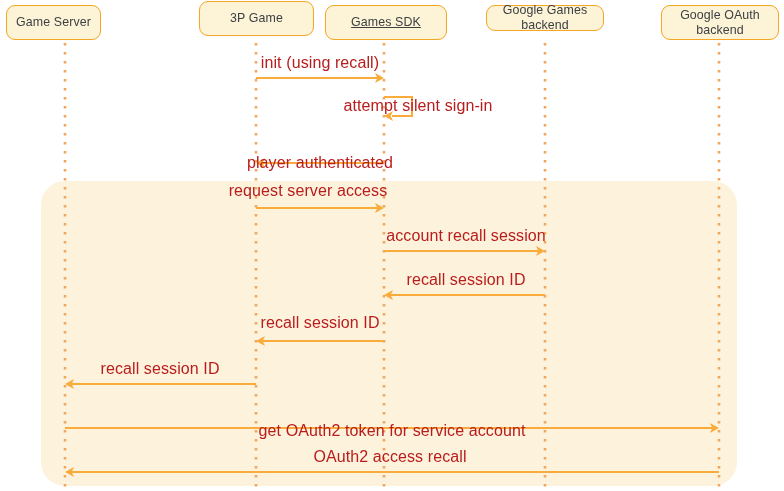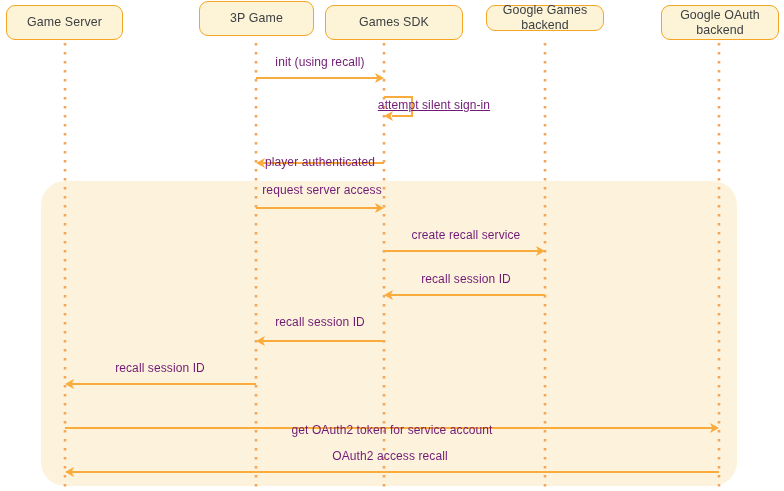--- a/index.html
+++ b/index.html
@@ -33,22 +33,22 @@
     align-items: center;
     justify-content: center;
     text-align: center;
     color: #3c4043;
     font-size: 12.4px;
     line-height: 15px;
     letter-spacing: 0.1px;
   }
   .msg-label {
     position: absolute;
-    color: #701a75;
-    font-size: 12px;
+    color: #b91c1c;
+    font-size: 16px;
     line-height: 15px;
     white-space: nowrap;
     letter-spacing: 0.1px;
     text-align: center;
     transform: translateX(-50%);
   }
 </style>
 </head>
 <body>
 
@@ -103,42 +103,42 @@
           <path d="M 719 428 L 710 423 L 712.34 428 L 710 433 Z" fill="#f9ab3c"></path>
         </g>
         <g>
           <line x1="719" x2="71" y1="472" y2="472" stroke="#f9ab3c" stroke-width="2"></line>
           <path d="M 65 472 L 74 467 L 71.66 472 L 74 477 Z" fill="#f9ab3c"></path>
         </g>
       </g>
   </svg>
 
   <div id="actors-layer">
-      <div class="actor-box" style="left: 6px; top: 5px; width: 117px; height: 35px;">
+      <div class="actor-box" style="left: 6px; top: 5px; width: 95px; height: 35px;">
         <span>Game Server</span>
       </div>
       <div class="actor-box" style="left: 199px; top: 1px; width: 115px; height: 35px;">
         <span>3P Game</span>
       </div>
-      <div class="actor-box" style="left: 325px; top: 5px; width: 138px; height: 35px;">
+      <div class="actor-box" style="left: 325px; top: 5px; width: 122px; height: 35px; text-decoration: underline;">
         <span>Games SDK</span>
       </div>
       <div class="actor-box" style="left: 486px; top: 5px; width: 118px; height: 26px;">
         <span>Google Games<br>backend</span>
       </div>
       <div class="actor-box" style="left: 661px; top: 5px; width: 118px; height: 35px;">
         <span>Google OAuth<br>backend</span>
       </div>
     </div>
   <div id="labels-layer">
       <div class="msg-label" style="left: 320px; top: 55px;">init (using recall)</div>
-      <div class="msg-label" style="left: 434px; top: 98px; text-decoration: underline;">attempt silent sign-in</div>
+      <div class="msg-label" style="left: 418px; top: 98px;">attempt silent sign-in</div>
       <div class="msg-label" style="left: 320px; top: 139px; margin-top: 16px;">player authenticated</div>
-      <div class="msg-label" style="left: 322px; top: 183px;">request server access</div>
-      <div class="msg-label" style="left: 466px; top: 228px;">create recall service</div>
+      <div class="msg-label" style="left: 308px; top: 183px;">request server access</div>
+      <div class="msg-label" style="left: 466px; top: 228px;">account recall session</div>
       <div class="msg-label" style="left: 466px; top: 272px;">recall session ID</div>
       <div class="msg-label" style="left: 320px; top: 315px;">recall session ID</div>
       <div class="msg-label" style="left: 160px; top: 361px;">recall session ID</div>
       <div class="msg-label" style="left: 392px; top: 423px;">get OAuth2 token for service account</div>
       <div class="msg-label" style="left: 390px; top: 449px;">OAuth2 access recall</div>
     </div>
 
 </div>
 
 </body></html>

